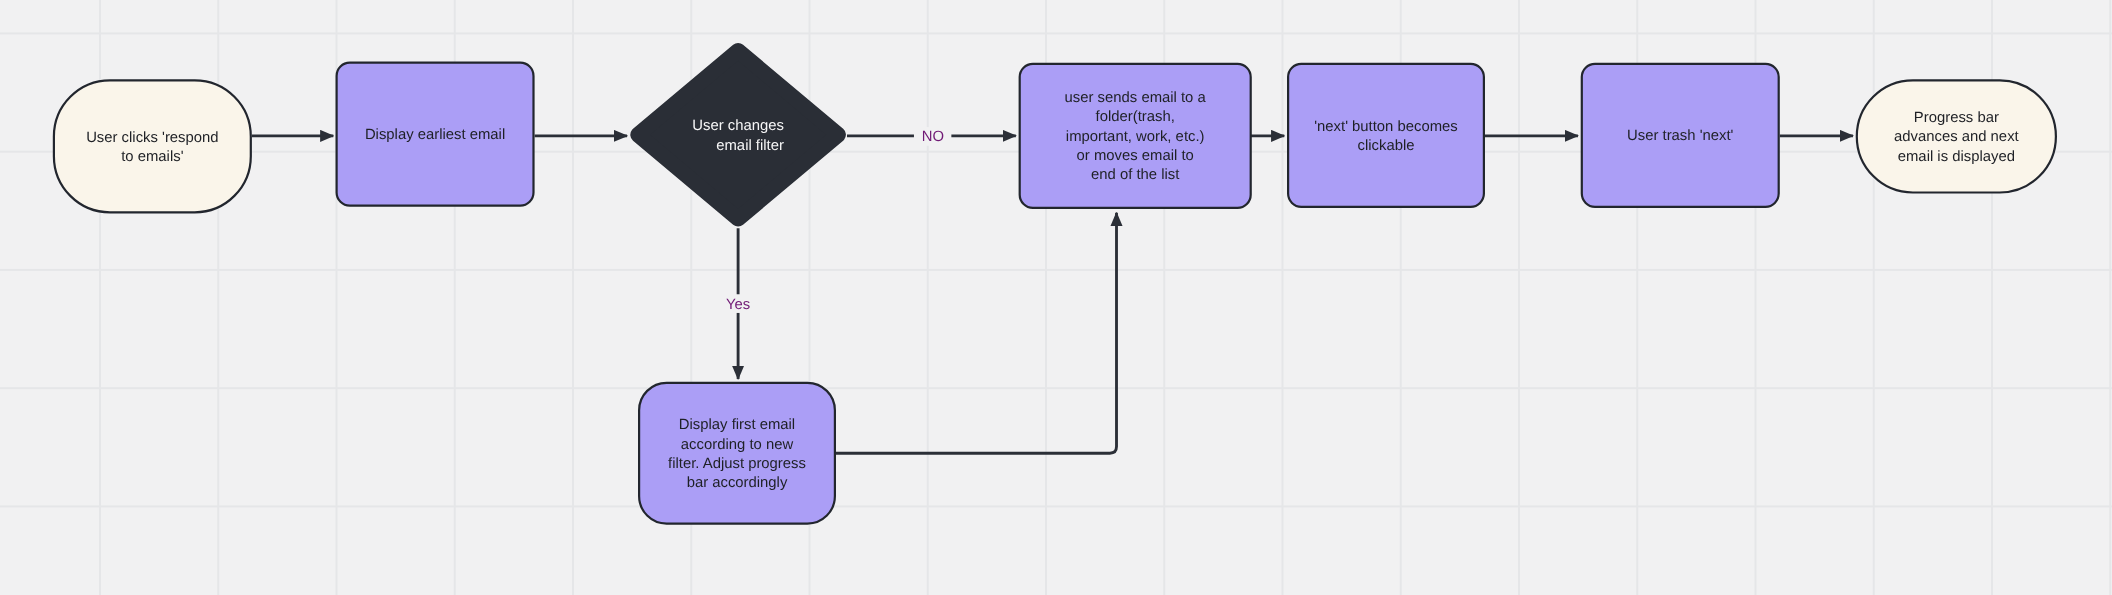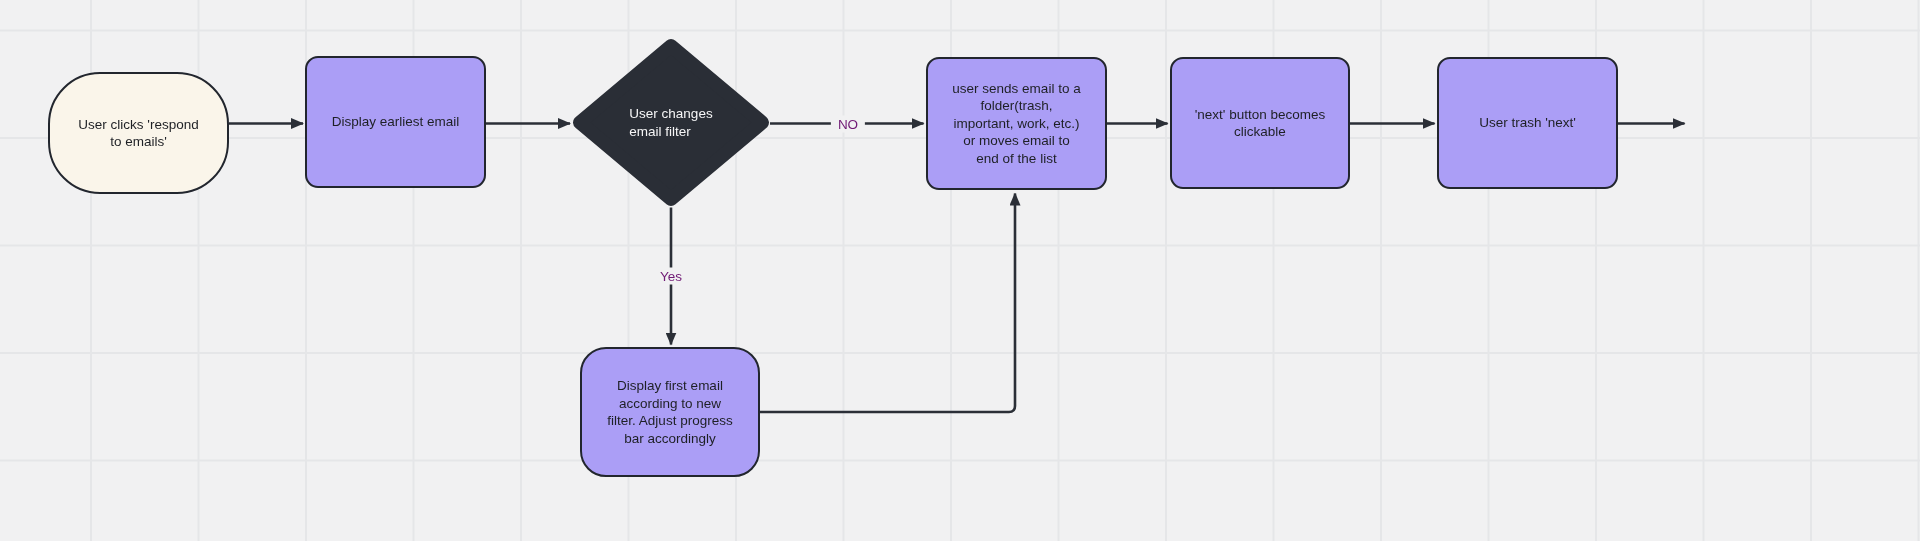--- a/index.html
+++ b/index.html
@@ -48,21 +48,21 @@
     background:transparent;
     border:none;
     padding:0;
   }
   .decision .shape{
     position:absolute;left:0;top:0;width:100%;height:100%;
   }
   .decision .label{
     position:relative;
     color:#F6F6F7;
-    text-align:left;
+    text-align:right;
     white-space:pre-line;
   }
   .edge-label{
     position:absolute;
     transform:translate(-50%,-50%);
     background:#F1F1F2;
     padding:1px 7px;
     font-size:13.5px;
     color:#701a75;
   }
@@ -101,37 +101,42 @@
   </div>
 
   <div class="node decision" style="left:572px;top:38px;width:198px;height:169px;">
     <svg class="shape" viewBox="0 0 198 169">
       <polygon points="99,8 190,84.5 99,161 8,84.5" style="fill:#2A2E36;stroke:#2A2E36;stroke-width:14;stroke-linejoin:round"></polygon>
     </svg>
     <div class="label">User changes
 email filter</div>
   </div>
 
-  <div class="node process" style="left:926px;top:57px;width:181px;height:133px;">
+  <div class="node process" style="left:926px;top:57px;width:212px;height:133px;">
     <div>user sends email to a
 folder(trash,
 important, work, etc.)
 or moves email to
 end of the list</div>
   </div>
 
   <div class="node process" style="left:1170px;top:57px;width:180px;height:132px;">
     <div>'next' button becomes
 clickable</div>
   </div>
 
   <div class="node process" style="left:1437px;top:57px;width:181px;height:132px;">
     <div>User trash 'next'</div>
   </div>
 
+  <div class="node terminator" style="left:1687px;top:72px;width:183px;height:104px;">
+    <div>Progress bar
+advances and next
+email is displayed</div>
+  </div>
 
   <div class="node process" style="left:580px;top:347px;width:180px;height:130px;border-radius:26px;">
     <div>Display first email
 according to new
 filter. Adjust progress
 bar accordingly</div>
   </div>
 
 </div>
 

